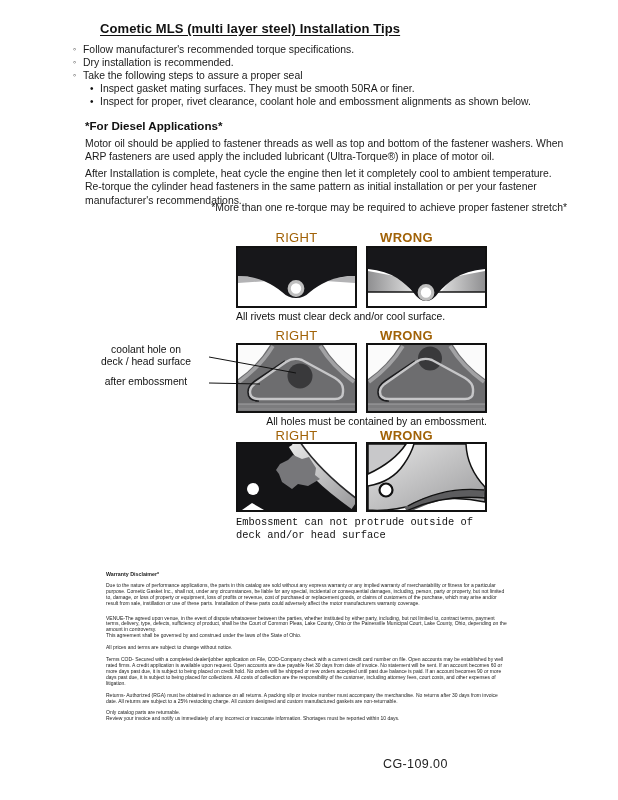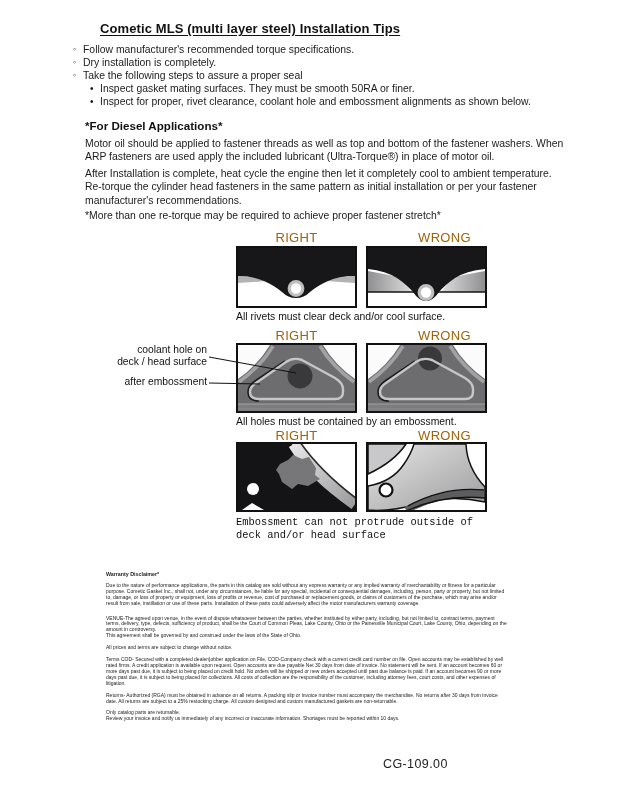--- a/index.html
+++ b/index.html
@@ -8,32 +8,32 @@
   .abs{position:absolute;}
   .title{left:100px;top:21px;font-size:13px;font-weight:bold;color:#111;
          text-decoration:underline;text-underline-offset:2px;letter-spacing:.1px;text-align:center;}
   .tips{left:73px;top:43px;width:482px;font-size:10.4px;line-height:13px;}
   .tip{position:relative;padding-left:10px;}
   .tip::before{content:"\25E6";position:absolute;left:0;top:0;font-size:9px;color:#333;}
   .subtip{position:relative;margin-left:17px;padding-left:10px;}
   .subtip::before{content:"\2022";position:absolute;left:0;top:0;font-size:10px;color:#111;}
   .h2{left:85px;top:119px;font-size:11.6px;font-weight:bold;color:#111;}
   .para{left:85px;width:482px;font-size:10.4px;line-height:13.3px;}
-  .p1{top:137px;} .p2{top:167px;} .p3{top:209px;}
+  .p1{top:137px;} .p2{top:167px;} .p3{top:201px;text-align:right;}
   .dg-label{width:121px;text-align:center;font-size:13px;color:#a16207;letter-spacing:.3px;}
-  .lab-l{left:236px;} .lab-r{left:384px;}
+  .lab-l{left:236px;} .lab-r{left:346px;font-weight:bold;}
   .r1l{top:230px;} .r2l{top:328px;} .r3l{top:428px;}
   .panel{display:block;}
   .pan-l{left:236px;} .pan-r{left:366px;}
   .r1p{top:246px;} .r2p{top:343px;} .r3p{top:442px;}
   .caption{font-size:10.4px;line-height:12.5px;color:#111;}
   .cap1{left:236px;top:311px;width:260px;}
-  .cap2{left:236px;top:416px;width:251px;text-align:left;}
+  .cap2{left:236px;top:416px;width:251px;text-align:right;}
   .cap3{left:236px;top:516px;width:245px;font-family:Liberation Mono, monospace;}
-  .annot{left:85px;width:122px;text-align:right;font-size:10.3px;line-height:11.6px;color:#111;}
+  .annot{left:85px;width:122px;text-align:center;font-size:10.3px;line-height:11.6px;color:#111;}
   .an1{top:344px;} .an2{top:376px;}
   .overlay{left:85px;top:335px;pointer-events:none;}
   .warranty{left:106px;top:572px;width:402px;font-size:5px;line-height:5.9px;color:#222;}
   .warranty .wh{font-size:5.3px;font-weight:bold;margin:0 0 5px 0;}
   .warranty p{margin:0 0 6px 0;}
   .warranty p.gap{margin-top:9px;}
   .doccode{left:383px;top:757px;font-size:12.5px;letter-spacing:.4px;color:#222;}
 </style>
 </head>
 <body>
@@ -54,21 +54,21 @@
         <stop offset="0" stop-color="#e6e6e6"></stop>
           <stop offset="1" stop-color="#9b9b9d"></stop>
       </linearGradient>
     </defs>
   </svg>
 
   <div class="abs title">Cometic MLS (multi layer steel) Installation Tips</div>
 
   <div class="abs tips">
     <div class="tip"><span>Follow manufacturer's recommended torque specifications.</span></div>
-    <div class="tip"><span>Dry installation is completely.</span></div>
+    <div class="tip"><span>Dry installation is recommended.</span></div>
     <div class="tip"><span>Take the following steps to assure a proper seal</span></div>
     <div class="subtip"><span>Inspect gasket mating surfaces.  They must be smooth 50RA or finer.</span></div>
     <div class="subtip"><span>Inspect for proper, rivet clearance, coolant hole and embossment alignments as shown below.</span></div>
   </div>
 
   <div class="abs h2">*For Diesel Applications*</div>
   <div class="abs para p1">Motor oil should be applied to fastener threads as well as top and bottom of the fastener washers. When ARP fasteners are used apply the included lubricant (Ultra-Torque®) in place of motor oil.</div>
   <div class="abs para p2">After Installation is complete, heat cycle the engine then let it completely cool to ambient temperature. Re-torque the cylinder head fasteners in the same pattern as initial installation or per your fastener manufacturer's recommendations.</div>
   <div class="abs para p3">*More than one re-torque may be required to achieve proper fastener stretch*</div>
 

